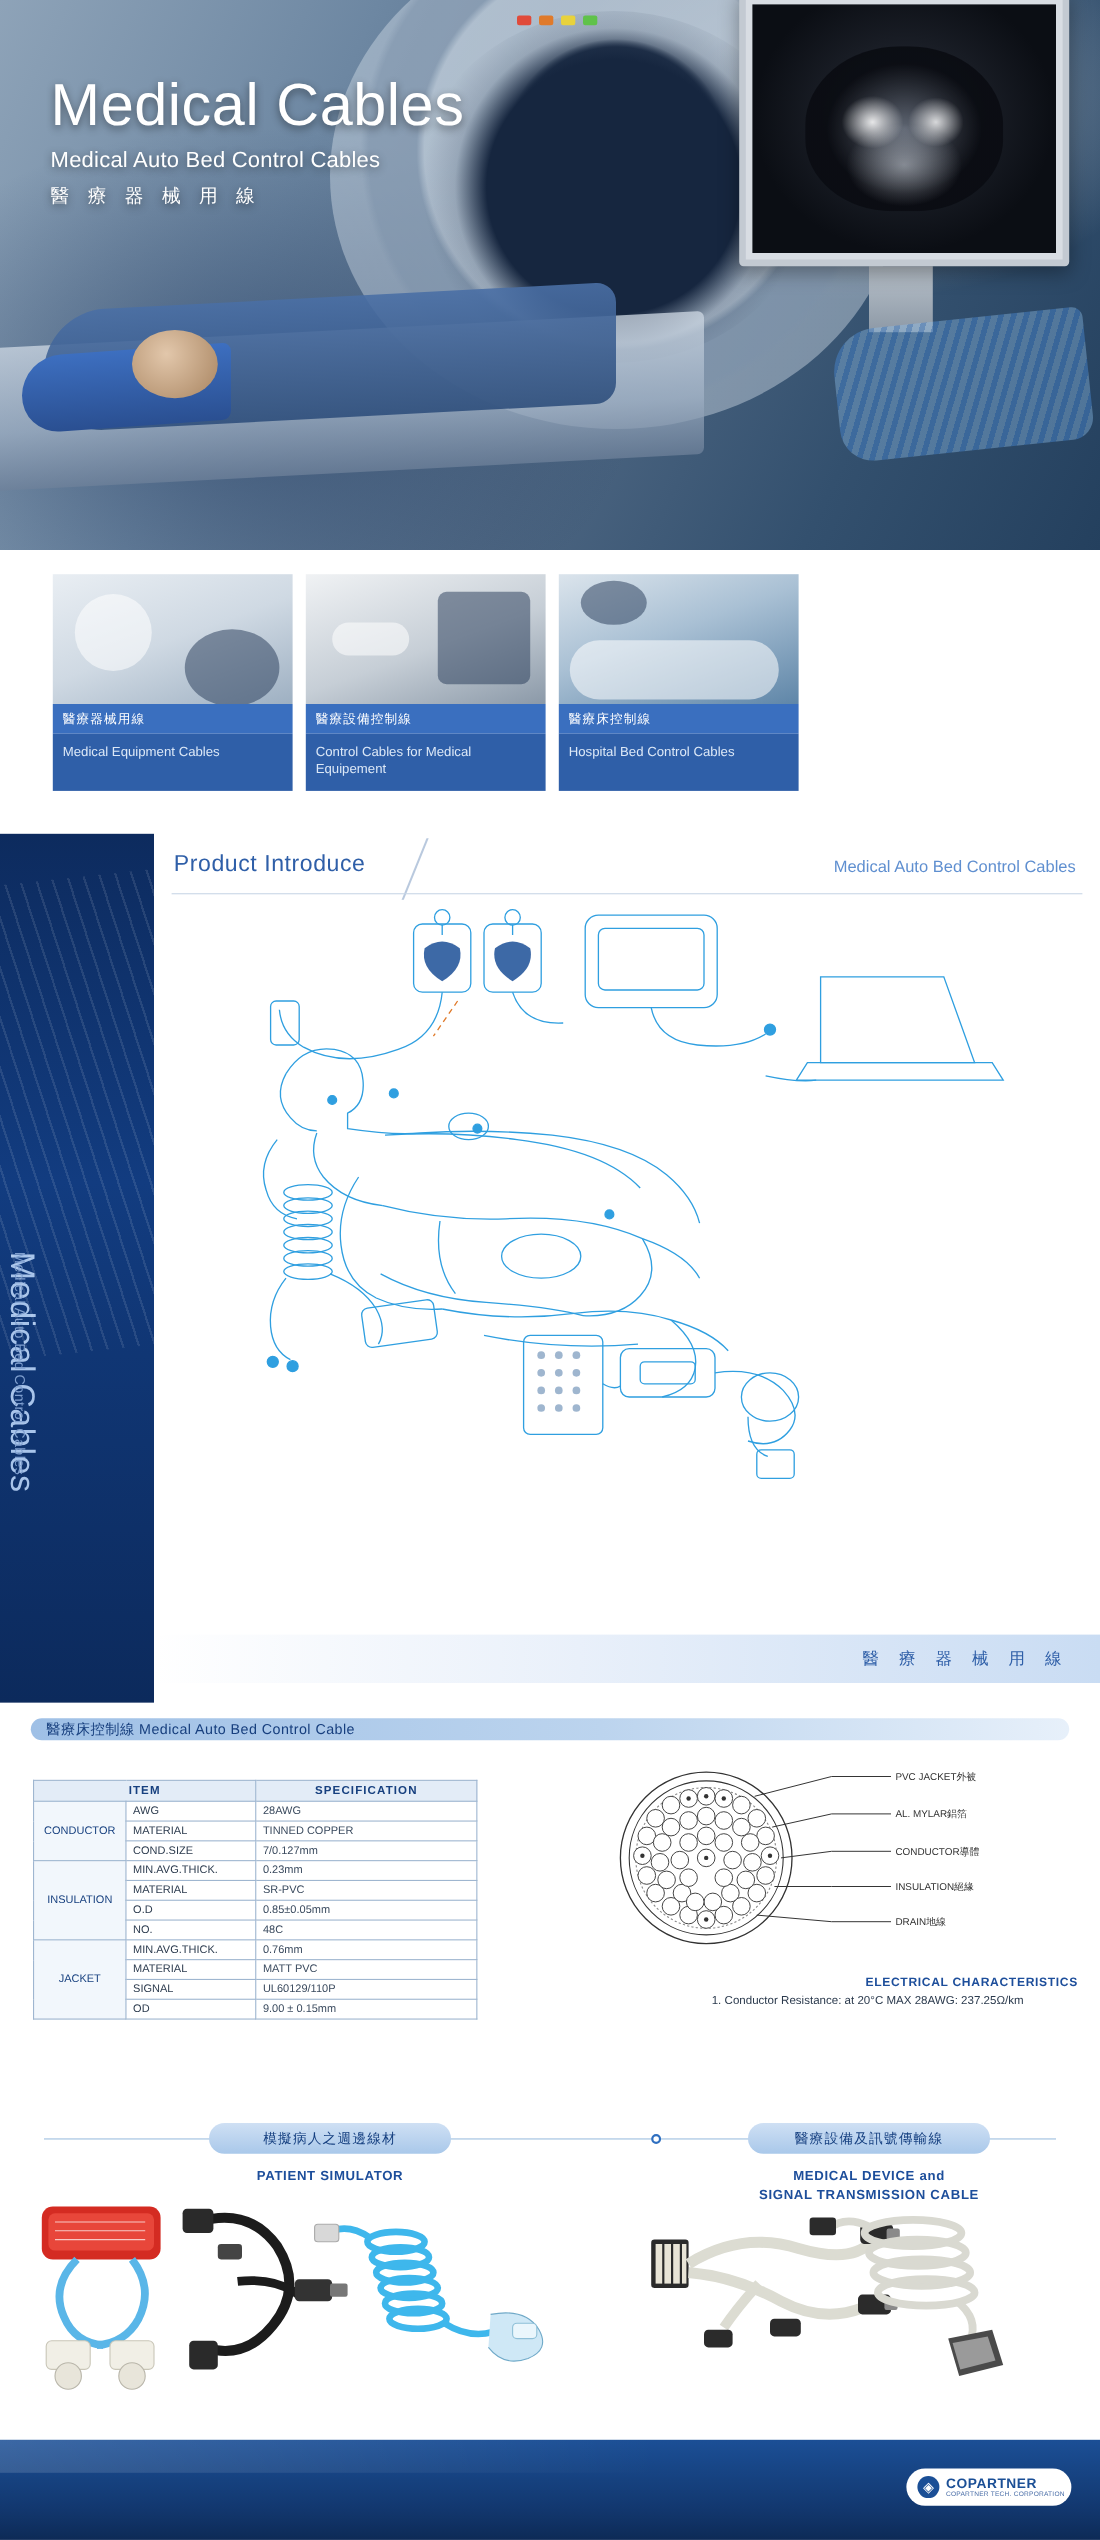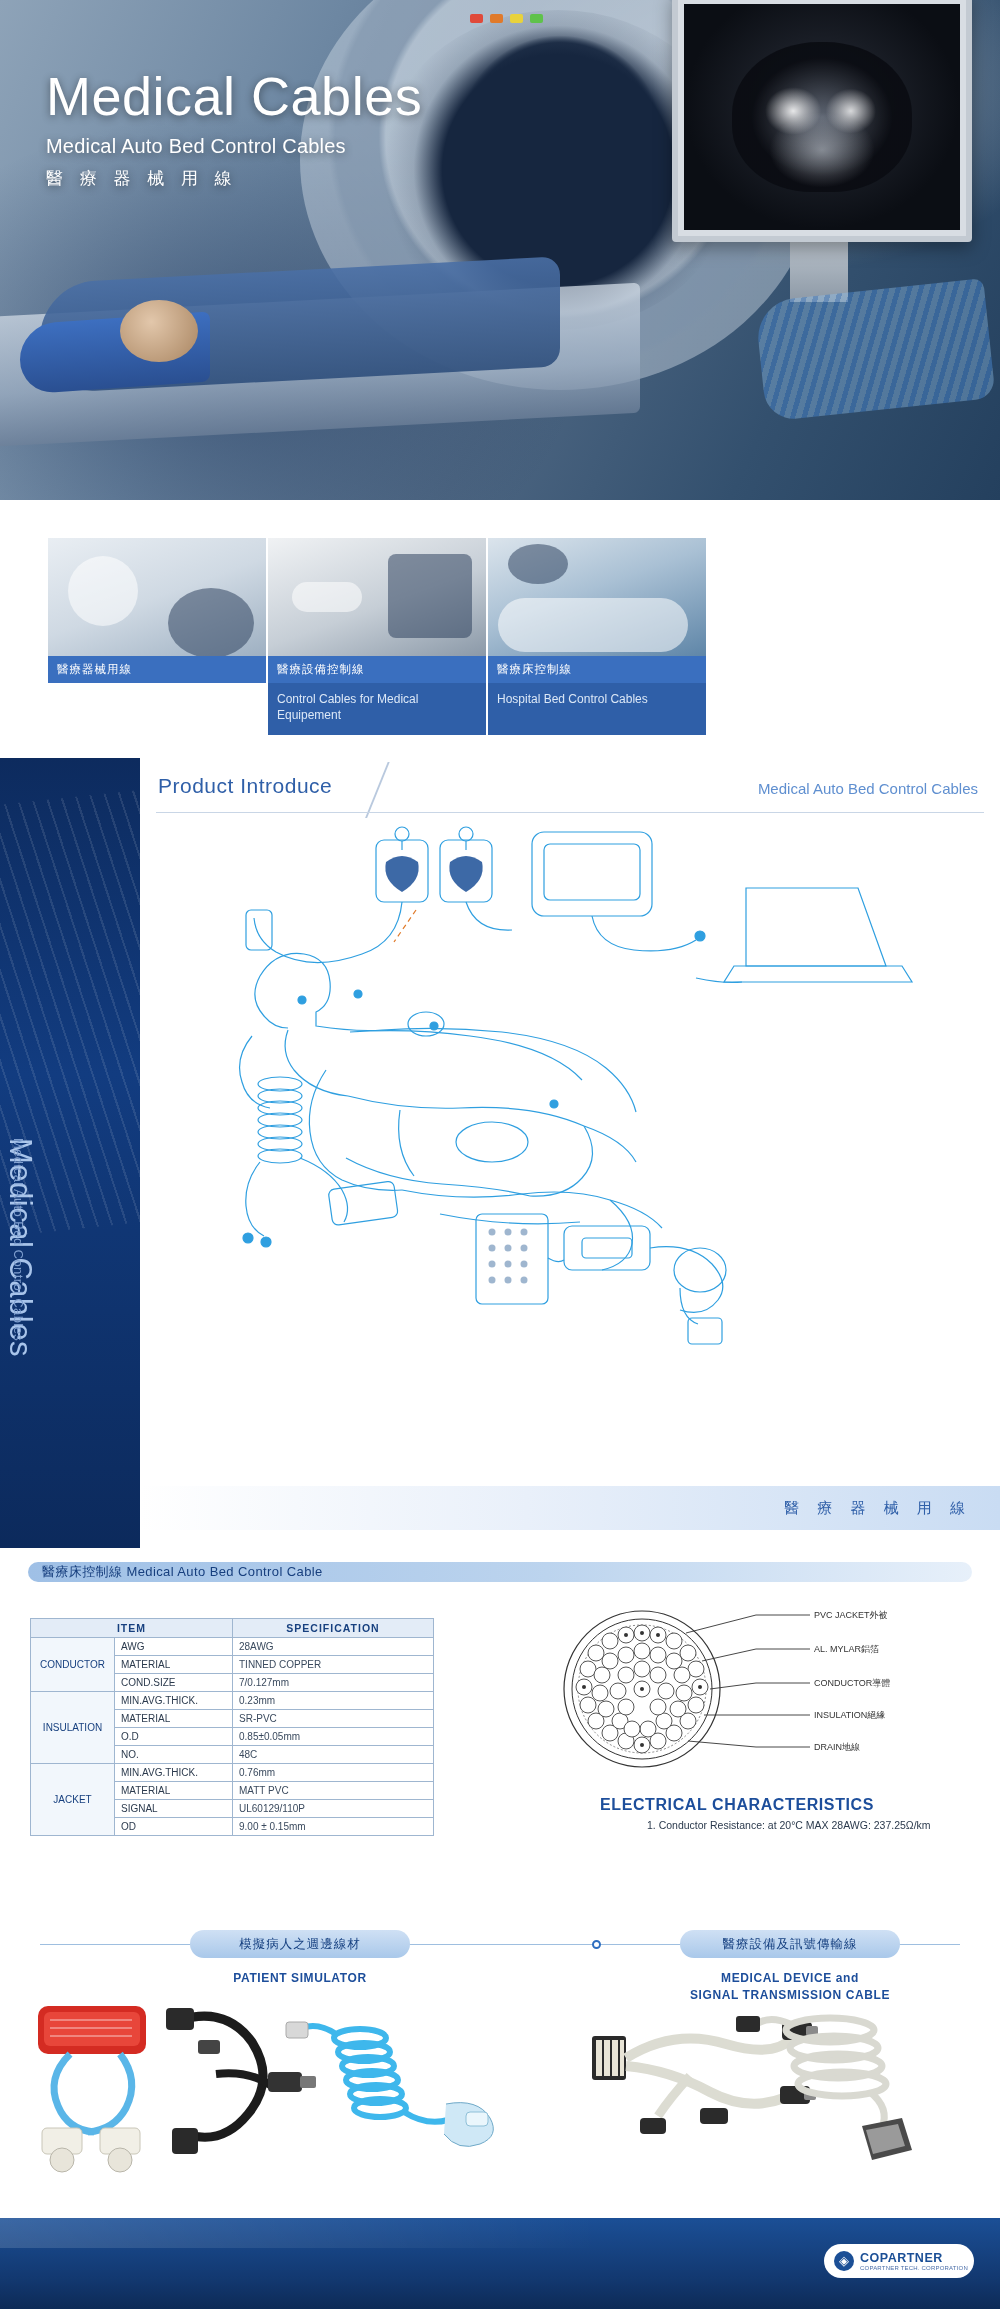--- a/index.html
+++ b/index.html
@@ -149,25 +149,25 @@
   }
   .hero-cn {
     font-size: 17px;
     margin-top: 9px;
     letter-spacing: 6px;
   }
 
   
   .cats {
     position: absolute;
-    left: 0; top: 520px;
+    left: 0; top: 504px;
     width: 1000px; height: 258px;
     background: #ffffff;
     display: flex;
-    gap: 2px;
+    gap: 12px;
     padding: 18px 48px 0 48px;
   }
   .cat {
     width: 218px;
   }
   .cat-photo {
     width: 218px; height: 118px;
     position: relative;
     overflow: hidden;
     background: #cdd6e0;
@@ -330,21 +330,21 @@
   }
   td.prop { width: 118px; background: #ffffff; }
   td.val  { background: #ffffff; color: #3a4a5e; }
   .lead-lines { position: absolute; left: 560px; top: 55px; width: 420px; height: 180px; }
   .elec {
     position: absolute;
     left: 600px; top: 248px;
     width: 380px;
   }
   .elec .h {
-    color: #1d4e9b; font-size: 16px; font-weight: bold; letter-spacing: 0.6px;
+    color: #1d4e9b; font-size: 11px; font-weight: bold; letter-spacing: 0.6px; text-align: right;
   }
   .elec .l {
     color: #2b3a4d; font-size: 10.5px; margin-top: 5px; margin-left: 47px;
   }
 
   
   .gallery {
     position: absolute;
     left: 0; top: 1908px;
     width: 1000px; height: 310px;
@@ -439,20 +439,21 @@
 </div>
 
 <div class="cats">
 
   <div class="cat">
     <div class="cat-photo p1">
       <div class="blob" style="left:20px;top:18px;width:70px;height:70px;"></div>
       <div class="dark" style="left:120px;top:50px;width:86px;height:70px;"></div>
     </div>
     <div class="cat-cn">醫療器械用線</div>
+    <div class="cat-en">Medical Equipment Cables</div>
   </div>
 
   <div class="cat">
     <div class="cat-photo p3">
       <div class="dark" style="left:120px;top:16px;width:84px;height:84px;border-radius:8px;"></div>
       <div class="blob" style="left:24px;top:44px;width:70px;height:30px;border-radius:16px;"></div>
     </div>
     <div class="cat-cn">醫療設備控制線</div>
     <div class="cat-en">Control Cables for Medical Equipement</div>
   </div>

